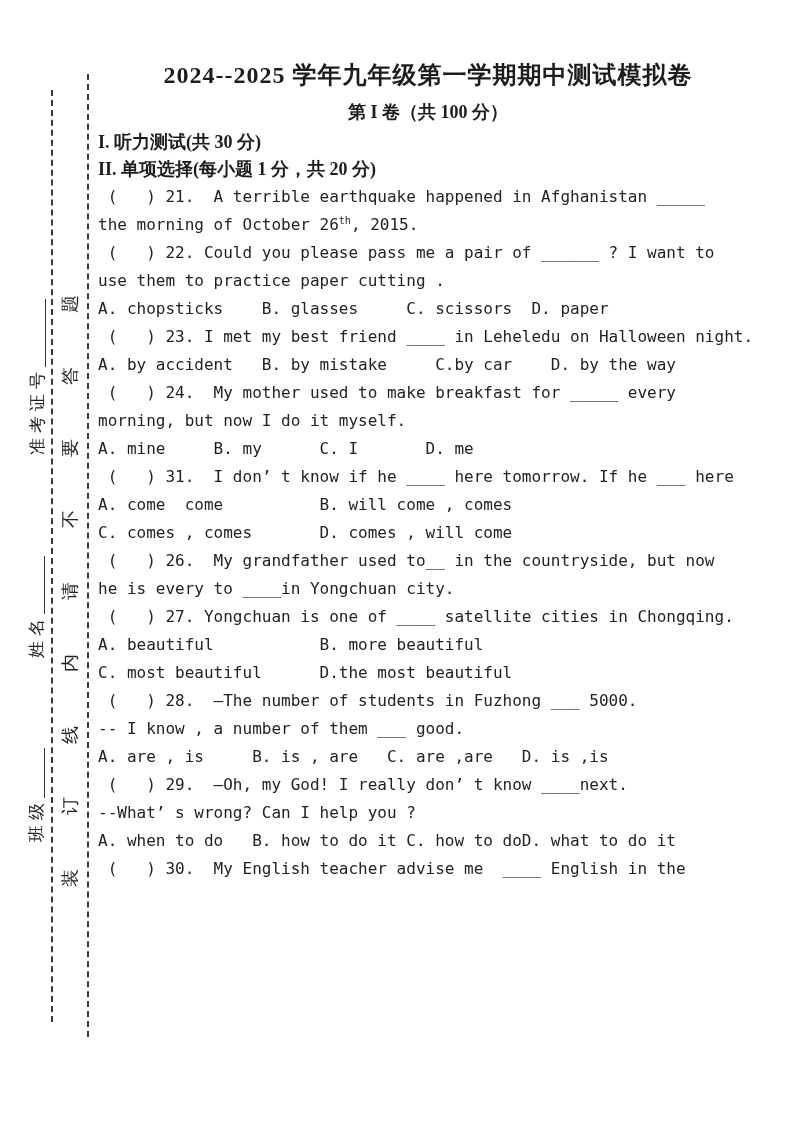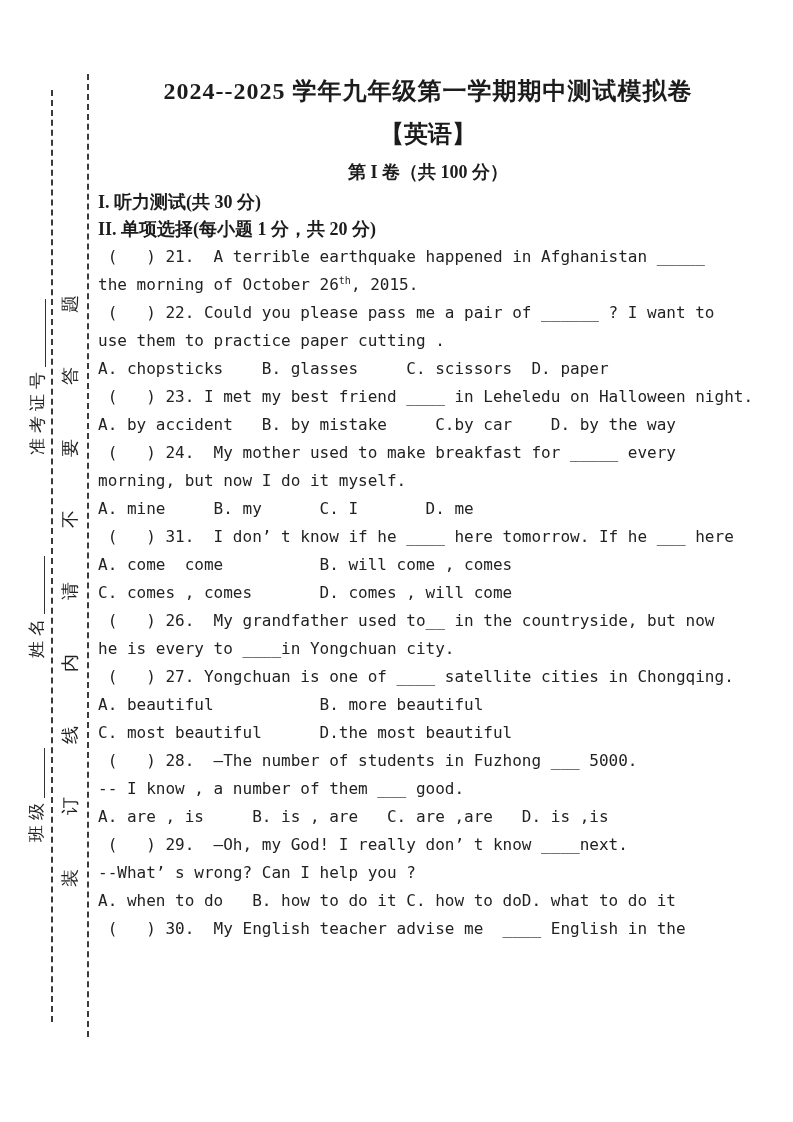--- a/index.html
+++ b/index.html
@@ -49,21 +49,21 @@
   }
   .field-exam-no{width:190px;left:-58px;top:348px;}
   .field-exam-no .blank{width:68px;}
   .field-name{width:116px;left:-22px;top:588px;}
   .field-name .blank{width:58px;}
   .field-class{width:104px;left:-16px;top:778px;}
   .field-class .blank{width:50px;}
   
   .content{
     position:absolute;
-    left:98px;top:70px;width:660px;
+    left:98px;top:54px;width:660px;
   }
   .title1{
     text-align:center;
     font-weight:bold;font-size:24px;
     line-height:42px;
     letter-spacing:1px;
   }
   .title2{
     text-align:center;
     font-weight:bold;font-size:24px;
@@ -123,21 +123,20 @@
     <span>姓名</span>
       <span class="blank"></span>
   </div>
   <div class="margin-field field-class">
     <span>班级</span>
       <span class="blank"></span>
   </div>
 
   <div class="content">
     <div class="title1">2024--2025 学年九年级第一学期期中测试模拟卷</div>
-    <div class="title2">【英语】</div>
     <div class="subtitle">第 I 卷（共 100 分）</div>
     <div class="sec-heading">I. 听力测试(共 30 分)</div>
     <div class="sec-heading">II. 单项选择(每小题 1 分，共 20 分)</div>
     <div class="exam-lines" id="exam-lines">
         <div class="line"> (   ) 21.  A terrible earthquake happened in Afghanistan _____</div>
         <div class="line"><span>the morning of October 26</span><span class="sup">th</span><span>, 2015.</span></div>
         <div class="line"> (   ) 22. Could you please pass me a pair of ______ ? I want to</div>
         <div class="line">use them to practice paper cutting .</div>
         <div class="line">A. chopsticks    B. glasses     C. scissors  D. paper</div>
         <div class="line"> (   ) 23. I met my best friend ____ in Leheledu on Halloween night.</div>

